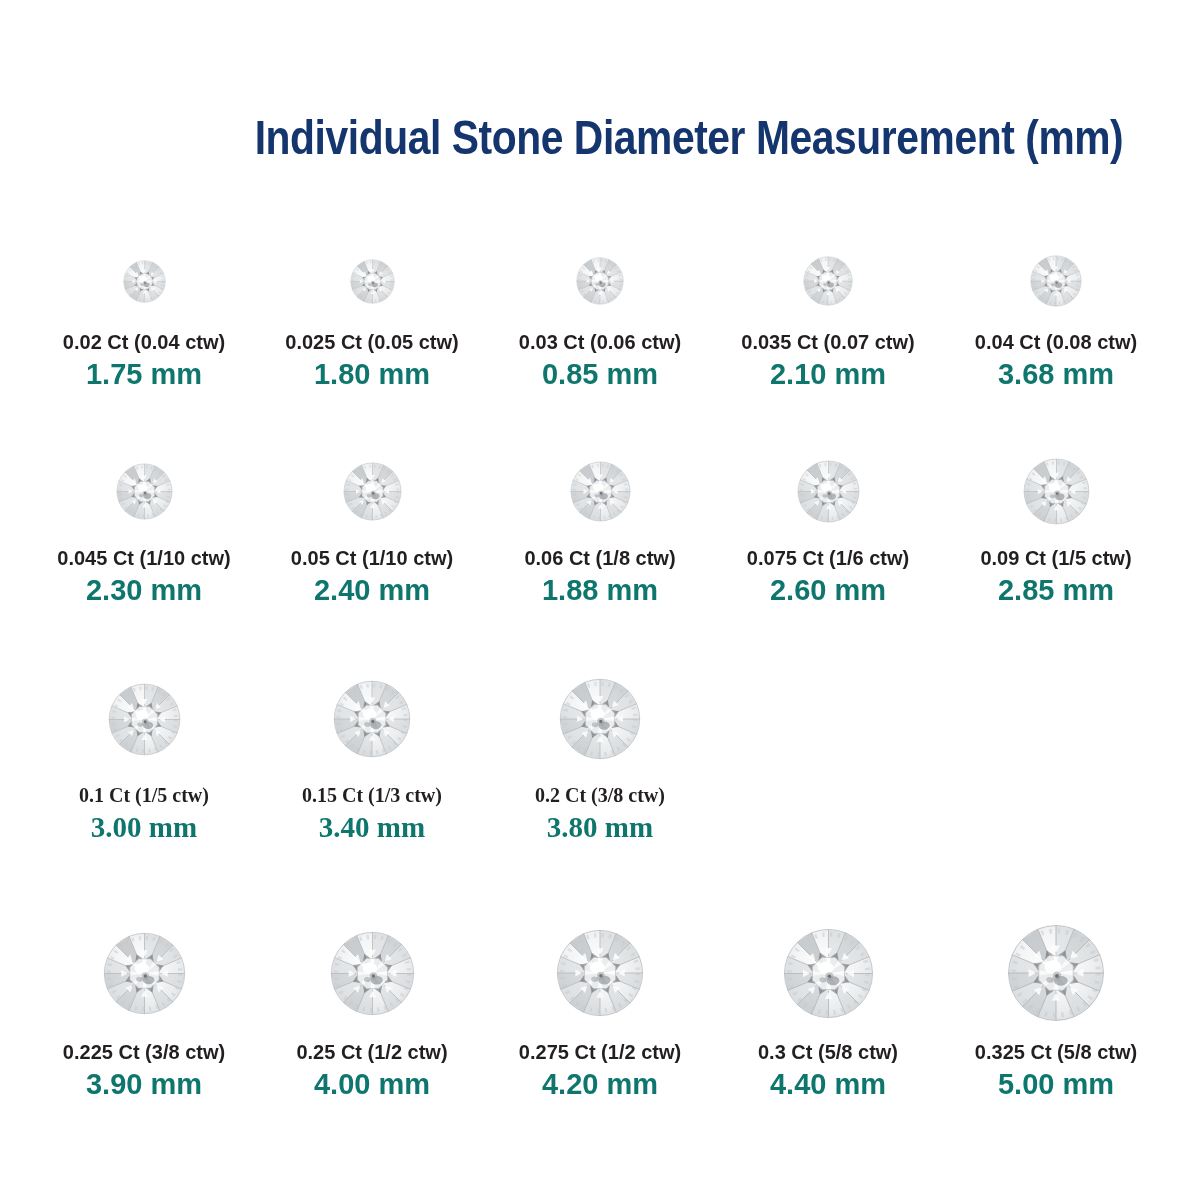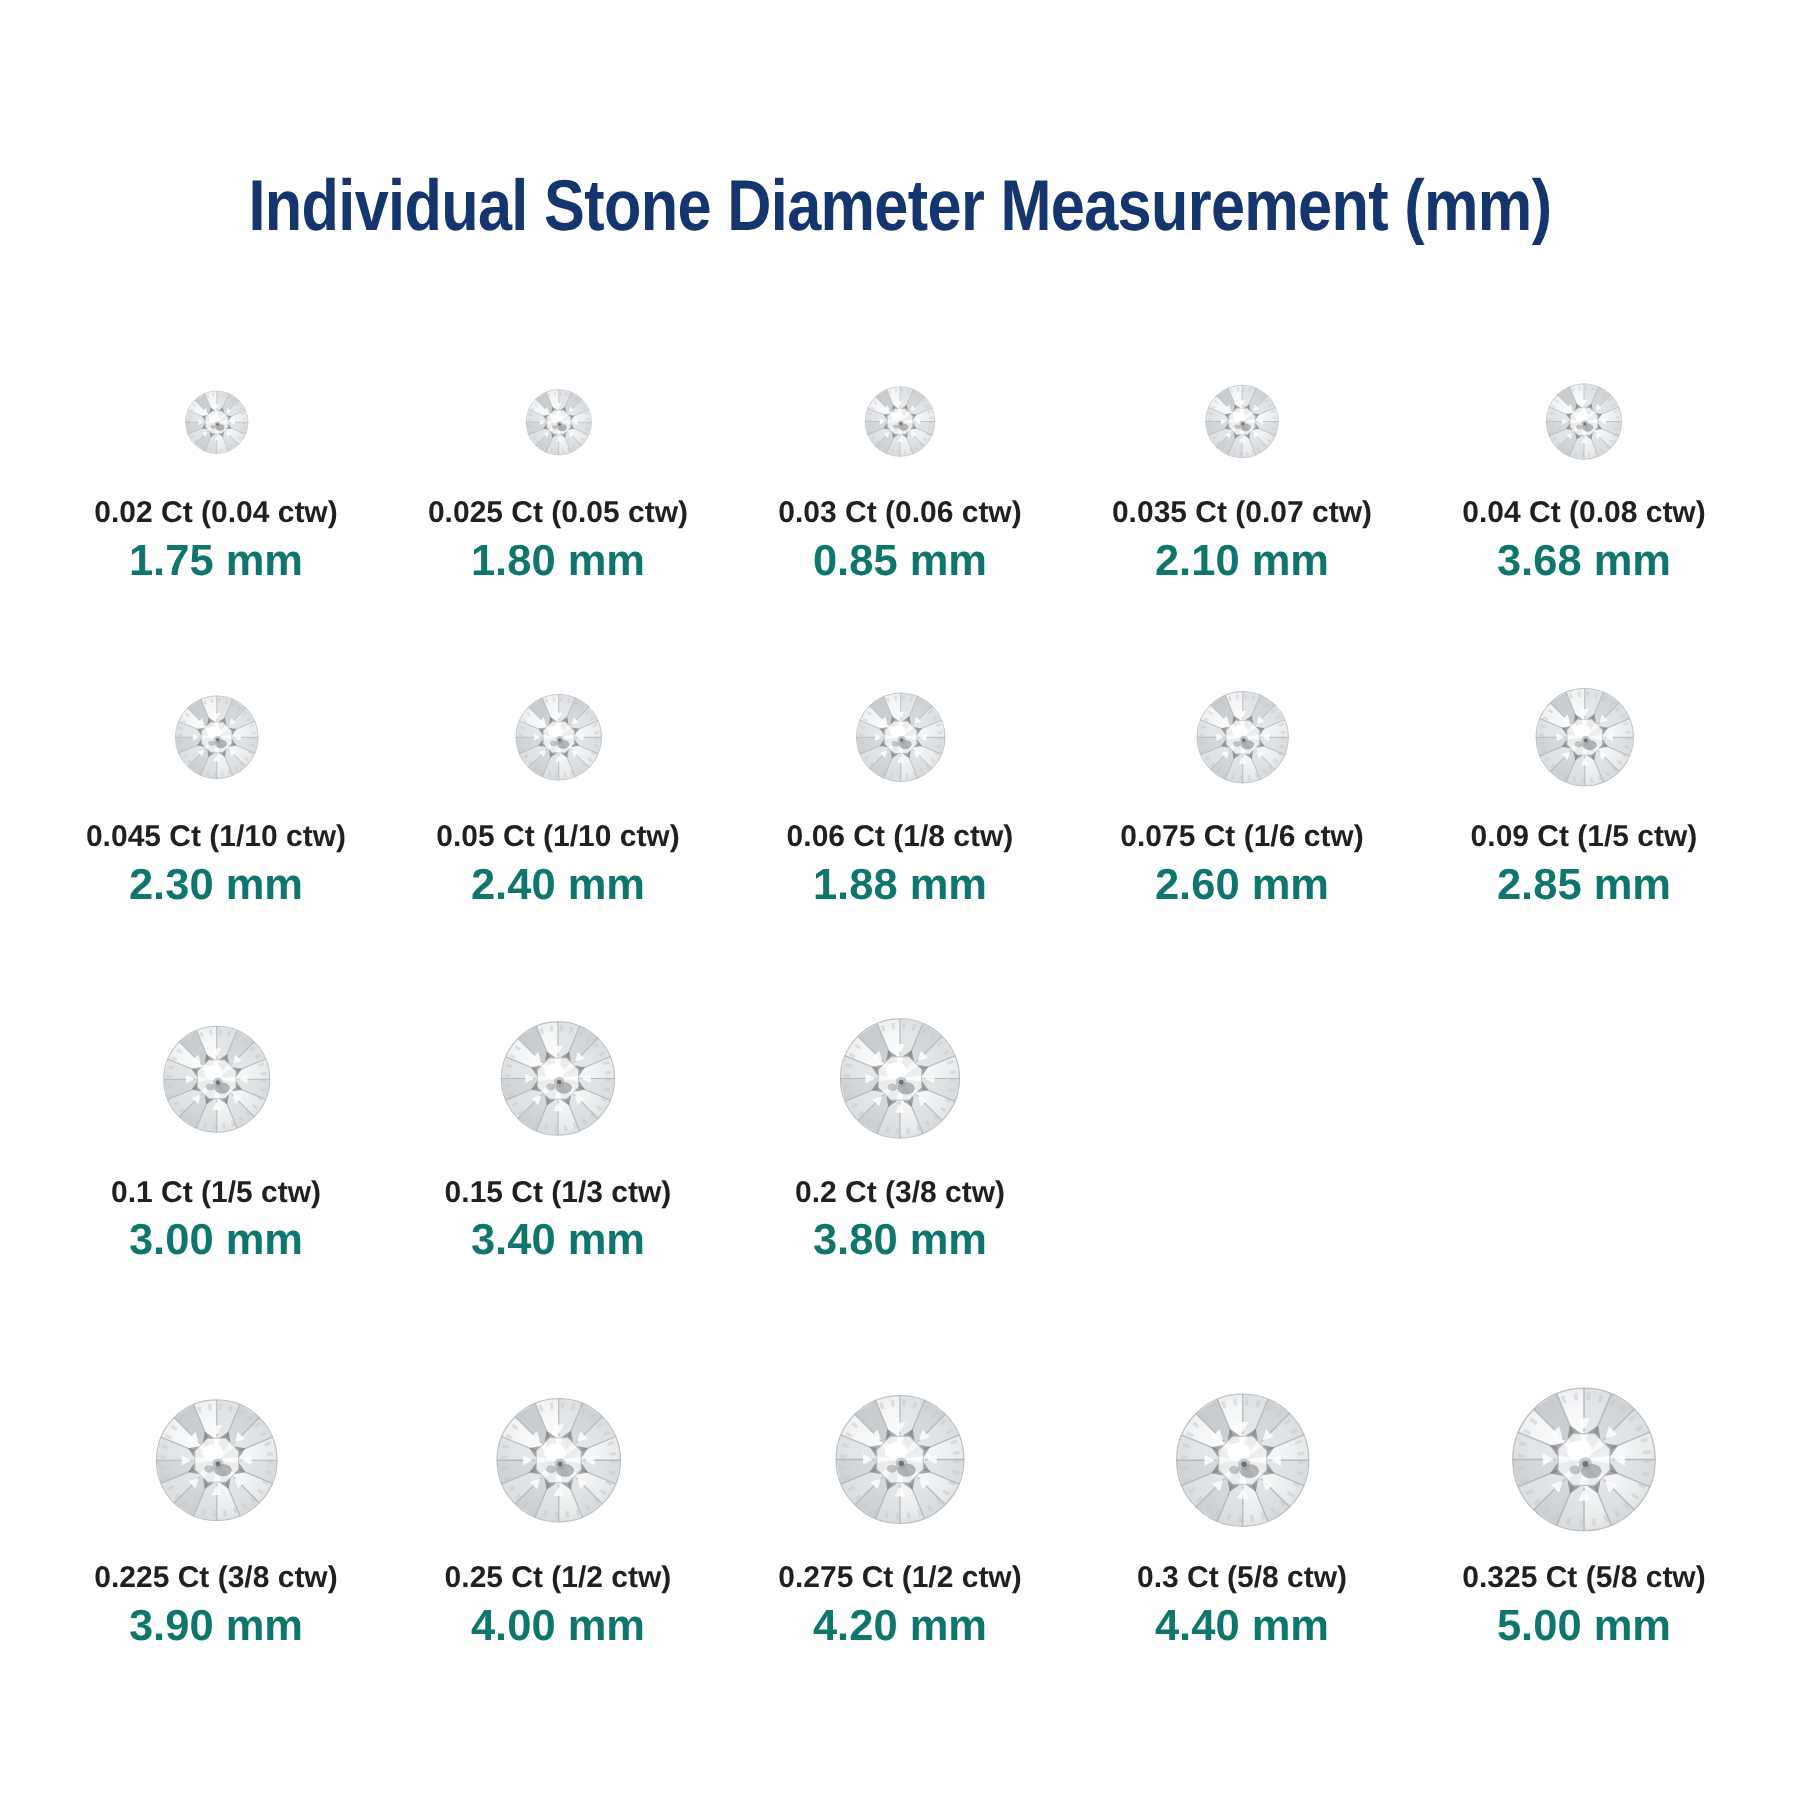--- a/index.html
+++ b/index.html
@@ -6,38 +6,38 @@
   body { font-family: "Liberation Sans", sans-serif; }
   .page {
     position: relative;
     width: 1200px;
     height: 1200px;
     background: #ffffff;
     overflow: hidden;
     box-sizing: border-box;
     padding-top: 112px;
   }
-  .title-wrap { text-align: center; height: 52px; line-height: 52px; white-space: nowrap; text-decoration: underline; }
+  .title-wrap { text-align: right; height: 52px; line-height: 52px; white-space: nowrap; text-decoration: underline; }
   .title {
     display: inline-block;
     font-size: 48px;
     font-weight: 700;
     color: #14356d;
     letter-spacing: -0.5px;
     transform: scaleX(0.85);
     transform-origin: 50% 50%;
     white-space: nowrap;
   }
   .grid { width: 1140px; margin: 0 auto; }
   .row { display: flex; }
   .cell { width: 228px; display: flex; flex-direction: column; align-items: center; }
   .dbox { display: flex; align-items: center; justify-content: center; }
   .row1 { margin-top: 88px; }
   .row2 { margin-top: 63px; align-items: flex-end; }
-  .row3 { margin-top: 67px; }
+  .row3 { margin-top: 67px; font-family: Liberation Serif, serif; }
   .row4 { margin-top: 77px; }
   .row1 .dbox { height: 58px; }
   .row2 .dbox { height: 72px; }
   .row3 .dbox { height: 88px; }
   .row4 .dbox { height: 102px; }
   .row1 .ct { margin-top: 18px; }
   .row2 .ct { margin-top: 17px; }
   .row3 .ct { margin-top: 18px; }
   .row4 .ct { margin-top: 14px; }
   .ct {

